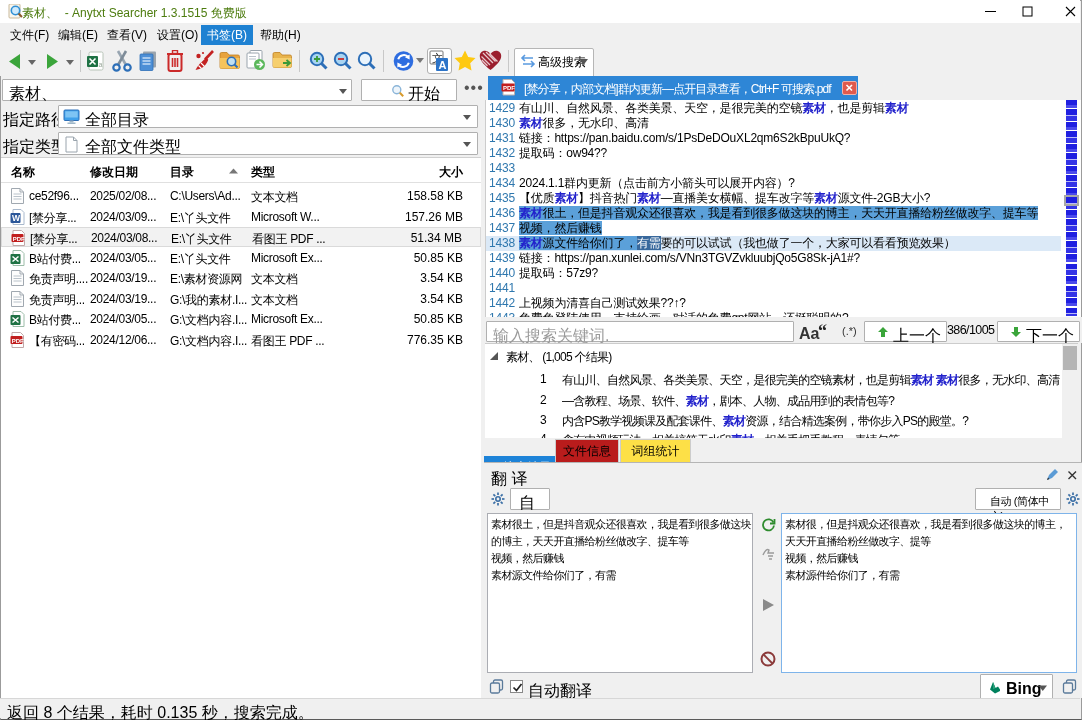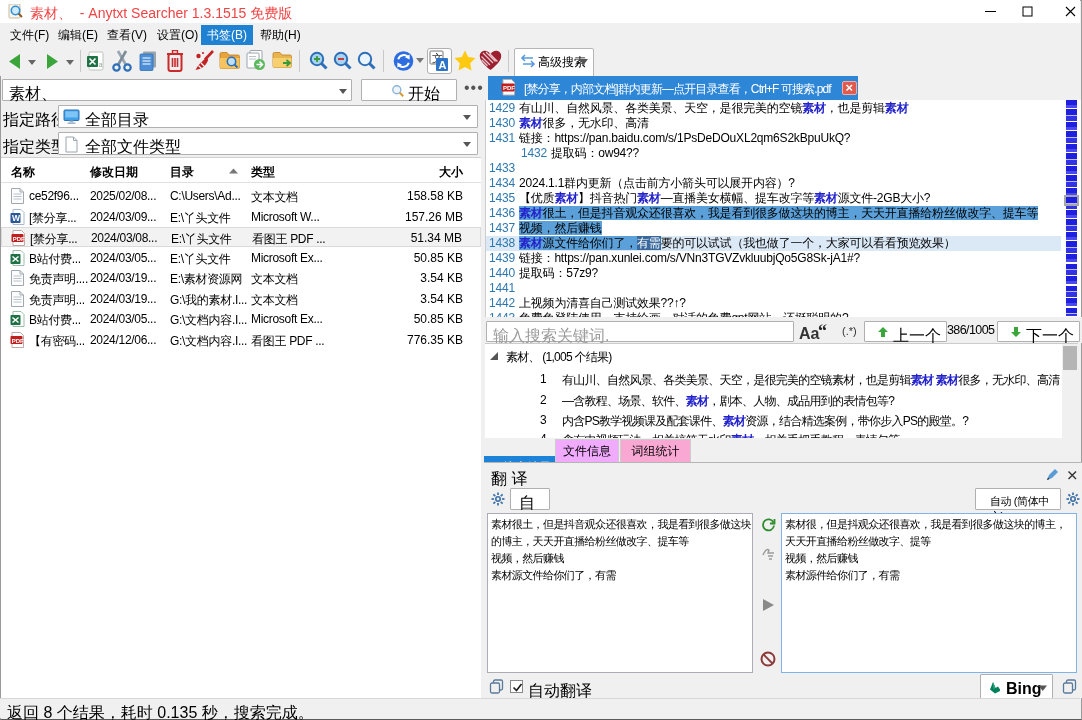--- a/index.html
+++ b/index.html
@@ -2,21 +2,21 @@
 <html><head>
 <meta charset="utf-8">
 <style>
 * { margin:0; padding:0; box-sizing:border-box; }
 html,body { width:1082px; height:720px; overflow:hidden; }
 body { font-family:"Liberation Sans", sans-serif; font-size:12px; color:#000; background:#fff; position:relative; }
 .abs { position:absolute; }
 #win { position:absolute; left:0; top:0; width:1082px; height:720px; border:1px solid #9b9b9b; border-bottom-color:#5a5a5a; background:#f0f0f0; }
 
 #titlebar { position:absolute; left:0; top:0; width:1080px; height:23px; background:#fff; }
-#title-text { position:absolute; left:30px; top:5px; font-size:14px; color:#ef4444; }
+#title-text { position:absolute; left:22px; top:5px; font-size:12px; color:#4d7c0f; }
 .cap { position:absolute; top:0; width:45px; height:23px; color:#000; text-align:center; }
 
 #menubar { position:absolute; left:0; top:23px; width:1080px; height:24px; background:#f0f0f0; }
 .menu-item { position:absolute; top:2px; height:20px; line-height:20px; padding:0 9px; font-size:12px; }
 .menu-sel { background:#1e81d2; color:#fff; top:2px; height:20px; padding:0 6px; }
 
 #toolbar { position:absolute; left:0; top:47px; width:1080px; height:29px; background:#f0f0f0; }
 .tbsep { position:absolute; top:3px; width:1px; height:22px; background:#c8c8c8; }
 
 .inputbox { position:absolute; background:#fff; border:1px solid #b0b0b0; border-radius:1px; }
@@ -351,21 +351,21 @@
     <svg width="13" height="12">
         <path d="M3.5 3 L9 8.5 M9 3 L3.5 8.5" stroke="#fff" stroke-width="1.6"></path>
       </svg>
   </div>
 </div>
 
 <div id="textview2" class="abs" style="left:485px;top:100px;width:576px;height:217px;background:#fff;border-left:1px solid #ccc;overflow:hidden;">
   <div class="tline" style="top:1px;"><span class="lnum">1429</span>有山川、自然风景、各类美景、天空，是很完美的空镜<span class="kw">素材</span>，也是剪辑<span class="kw">素材</span></div>
   <div class="tline" style="top:16px;"><span class="lnum">1430</span><span class="kw">素材</span>很多，无水印、高清</div>
   <div class="tline" style="top:31px;"><span class="lnum">1431</span>链接：https://pan.baidu.com/s/1PsDeDOuXL2qm6S2kBpuUkQ?</div>
-  <div class="tline" style="top:46px;padding-left:32px;"><span class="lnum">1432</span>提取码：ow94??</div>
+  <div class="tline" style="top:46px;"><span class="lnum">1432</span>提取码：ow94??</div>
   <div class="tline" style="top:61px;"><span class="lnum">1433</span></div>
   <div class="tline" style="top:76px;"><span class="lnum">1434</span>2024.1.1群内更新（点击前方小箭头可以展开内容）?</div>
   <div class="tline" style="top:91px;"><span class="lnum">1435</span>【优质<span class="kw">素材</span>】抖音热门<span class="kw">素材</span>—直播美女横幅、提车改字等<span class="kw">素材</span>源文件-2GB大小?</div>
   <div class="tline" style="top:106px;"><span class="lnum">1436</span><span class="selb"><span class="kw">素材</span>很土，但是抖音观众还很喜欢，我是看到很多做这块的博主，天天开直播给粉丝做改字、提车等</span></div>
   <div class="tline" style="top:121px;"><span class="lnum">1437</span><span class="selb">视频，然后赚钱</span></div>
   <div class="tline curline" style="top:136px;"><span class="lnum">1438</span><span class="selb"><span class="kw">素材</span>源文件给你们了，</span><span class="selc">有需</span>要的可以试试（我也做了一个，大家可以看看预览效果）</div>
   <div class="tline" style="top:151px;"><span class="lnum">1439</span>链接：https://pan.xunlei.com/s/VNn3TGVZvkluubjQo5G8Sk-jA1#?</div>
   <div class="tline" style="top:166px;"><span class="lnum">1440</span>提取码：57z9?</div>
   <div class="tline" style="top:181px;"><span class="lnum">1441</span></div>
   <div class="tline" style="top:196px;"><span class="lnum">1442</span>上视频为清喜自己测试效果??↑?</div>
@@ -411,22 +411,22 @@
   <div class="rrow" style="left:55px;top:69px;">3</div>
   <div class="rrow" style="left:77px;top:69px;">内含PS教学视频课及配套课件、<span class="kw">素材</span>资源，结合精选案例，带你步入PS的殿堂。?</div>
   <div class="rrow" style="left:55px;top:88px;">4</div>
   <div class="rrow" style="left:77px;top:88px;">含有中视频玩法，相关搞笑无水印<span class="kw">素材</span>，相关手把手教程，表情包等</div>
   <div class="abs" style="left:577px;top:0;width:16px;height:95px;background:#f0f0f0;">
       <div class="abs" style="left:1px;top:2px;width:14px;height:24px;background:#b5b5b5;"></div>
     </div>
 </div>
 
 <div class="btab" style="left:484px;top:456px;width:86px;background:#1d83d8;color:#fff;">搜索结果</div>
-<div class="btab" style="left:555px;top:439px;width:64px;background:#f0abfc;border:1px solid #ccc;border-bottom:none;">文件信息</div>
-<div class="btab" style="left:620px;top:439px;width:71px;background:#f9a8d4;border:1px solid #ccc;border-bottom:none;">词组统计</div>
+<div class="btab" style="left:555px;top:439px;width:64px;background:#b91c1c;border:1px solid #ccc;border-bottom:none;">文件信息</div>
+<div class="btab" style="left:620px;top:439px;width:71px;background:#fde047;border:1px solid #ccc;border-bottom:none;">词组统计</div>
 
 <div class="abs" id="transpanel" style="left:484px;top:462px;width:598px;height:236px;background:#f0f0f0;border-top:1px solid #b5b5b5;">
   <div class="label" style="left:7px;top:6px;">翻 译</div>
   <svg class="abs" style="left:562px;top:6px" width="13" height="12" viewBox="0 0 13 12">
       <path d="M1 11 L3 6 L9 0 L12 3 L6 9 Z" fill="#5b9bd5"></path>
       <path d="M1 11 L2 8.5 L3.5 10 Z" fill="#333"></path>
     </svg>
   <svg class="abs" style="left:583px;top:7px" width="11" height="11">
       <path d="M1.5 1.5 L9 9 M9 1.5 L1.5 9" stroke="#333" stroke-width="1.4"></path>
     </svg>

